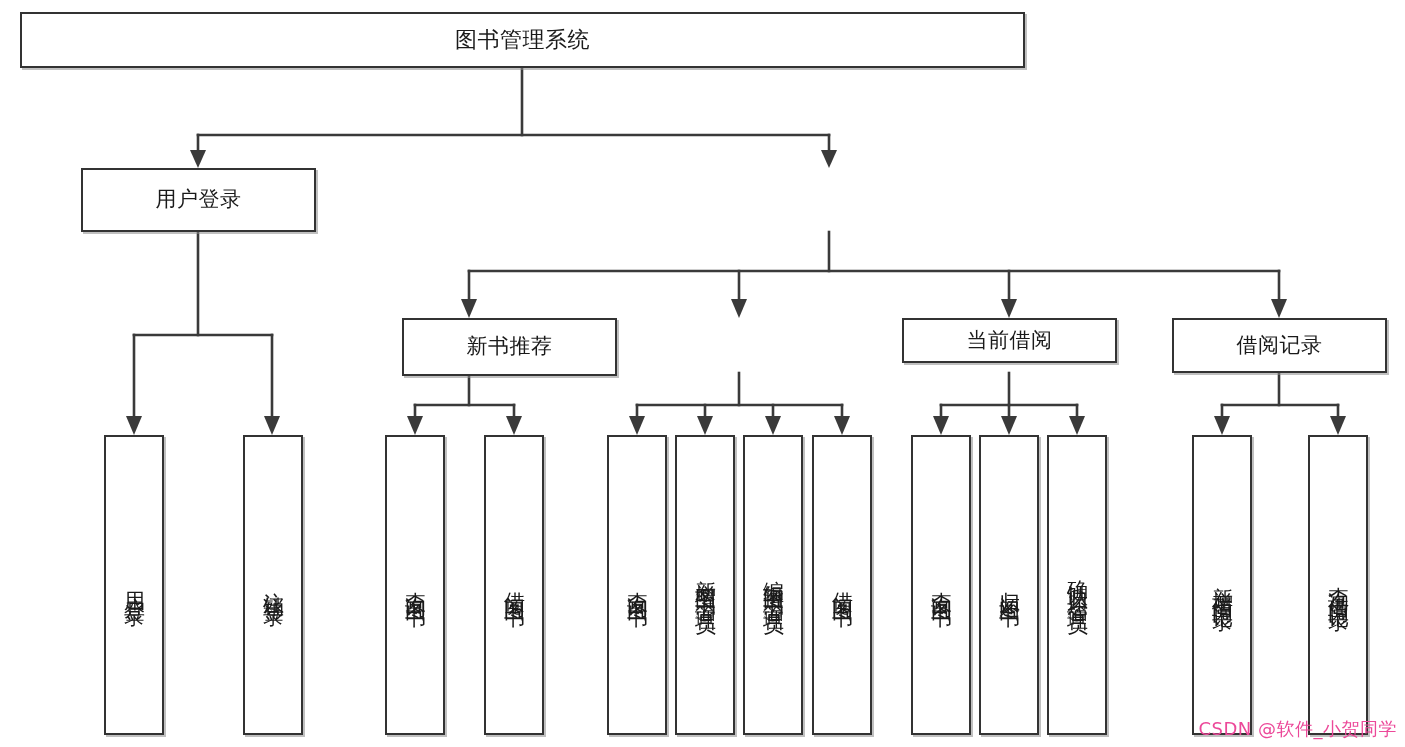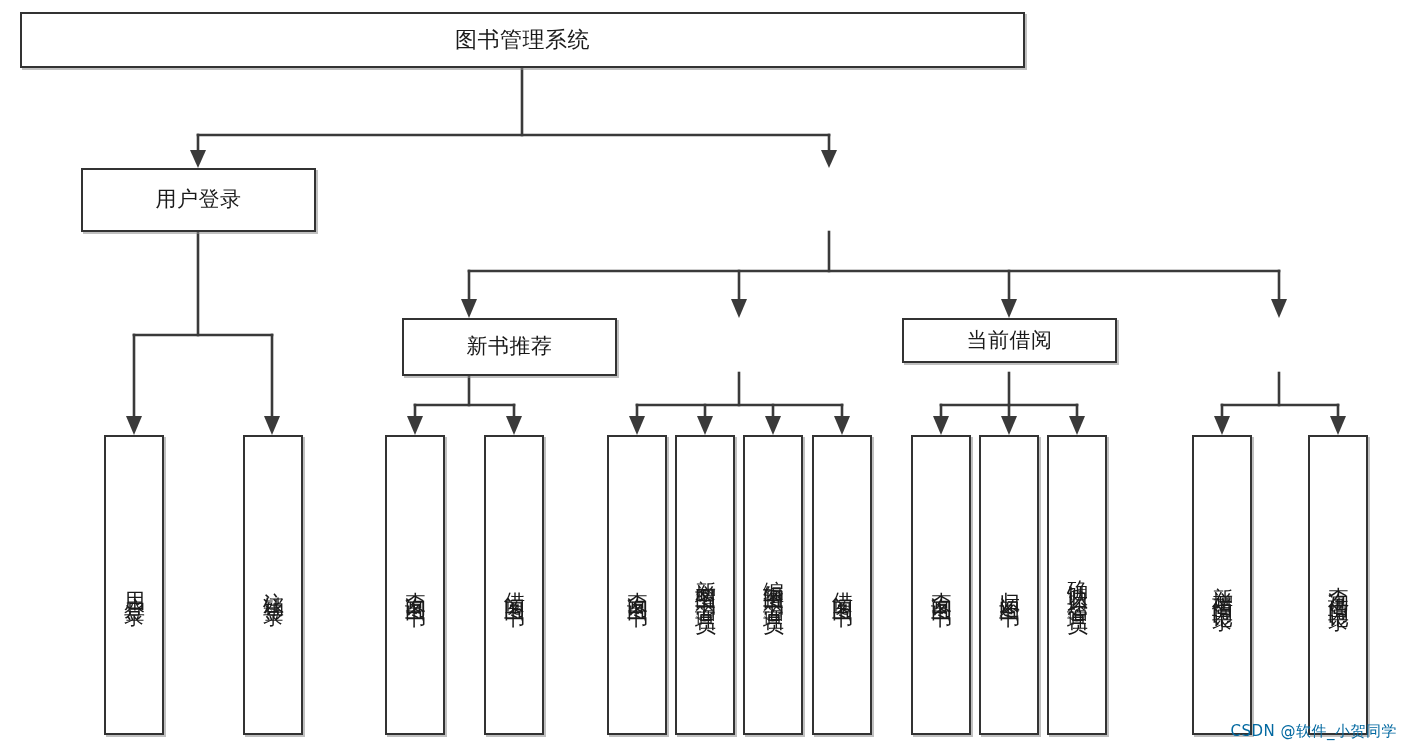--- a/index.html
+++ b/index.html
@@ -76,22 +76,22 @@
   .node.vertical .vtext {
     display: block;
     writing-mode: vertical-rl;
     text-orientation: upright;
   }
   
   #watermark {
     position: absolute;
     right: 8px;
     bottom: 6px;
-    font-size: 15px;
-    color: #0369a1;
+    font-size: 18px;
+    color: #ec4899;
     white-space: nowrap;
     letter-spacing: 0.5px;
     font-family: "DejaVu Sans", "Liberation Sans", sans-serif;
   }
 </style>
 </head>
 <body>
 
 <div id="canvas">
 
@@ -162,20 +162,21 @@
   <div class="node horizontal root" style="left:20px; top:12px; width:1005px; height:56px;">图书管理系统</div>
 
   <div class="node horizontal" style="left:81px; top:168px; width:235px; height:64px;">用户登录</div>
 
 
   <div class="node horizontal" style="left:362px; top:318px; width:215px; height:58px;margin-left:40px;">新书推荐</div>
 
 
   <div class="node horizontal" style="left:902px; top:318px; width:215px; height:45px;">当前借阅</div>
 
+  <div class="node horizontal" style="left:1172px; top:318px; width:215px; height:55px;">借阅记录</div>
 
   <div class="node vertical" style="left:104px; top:435px; width:60px; height:300px;">
     <span class="vtext">用户登录</span>
   </div>
 
   <div class="node vertical" style="left:243px; top:435px; width:60px; height:300px;">
     <span class="vtext">注销登录</span>
   </div>
 
   <div class="node vertical" style="left:385px; top:435px; width:60px; height:300px;">

